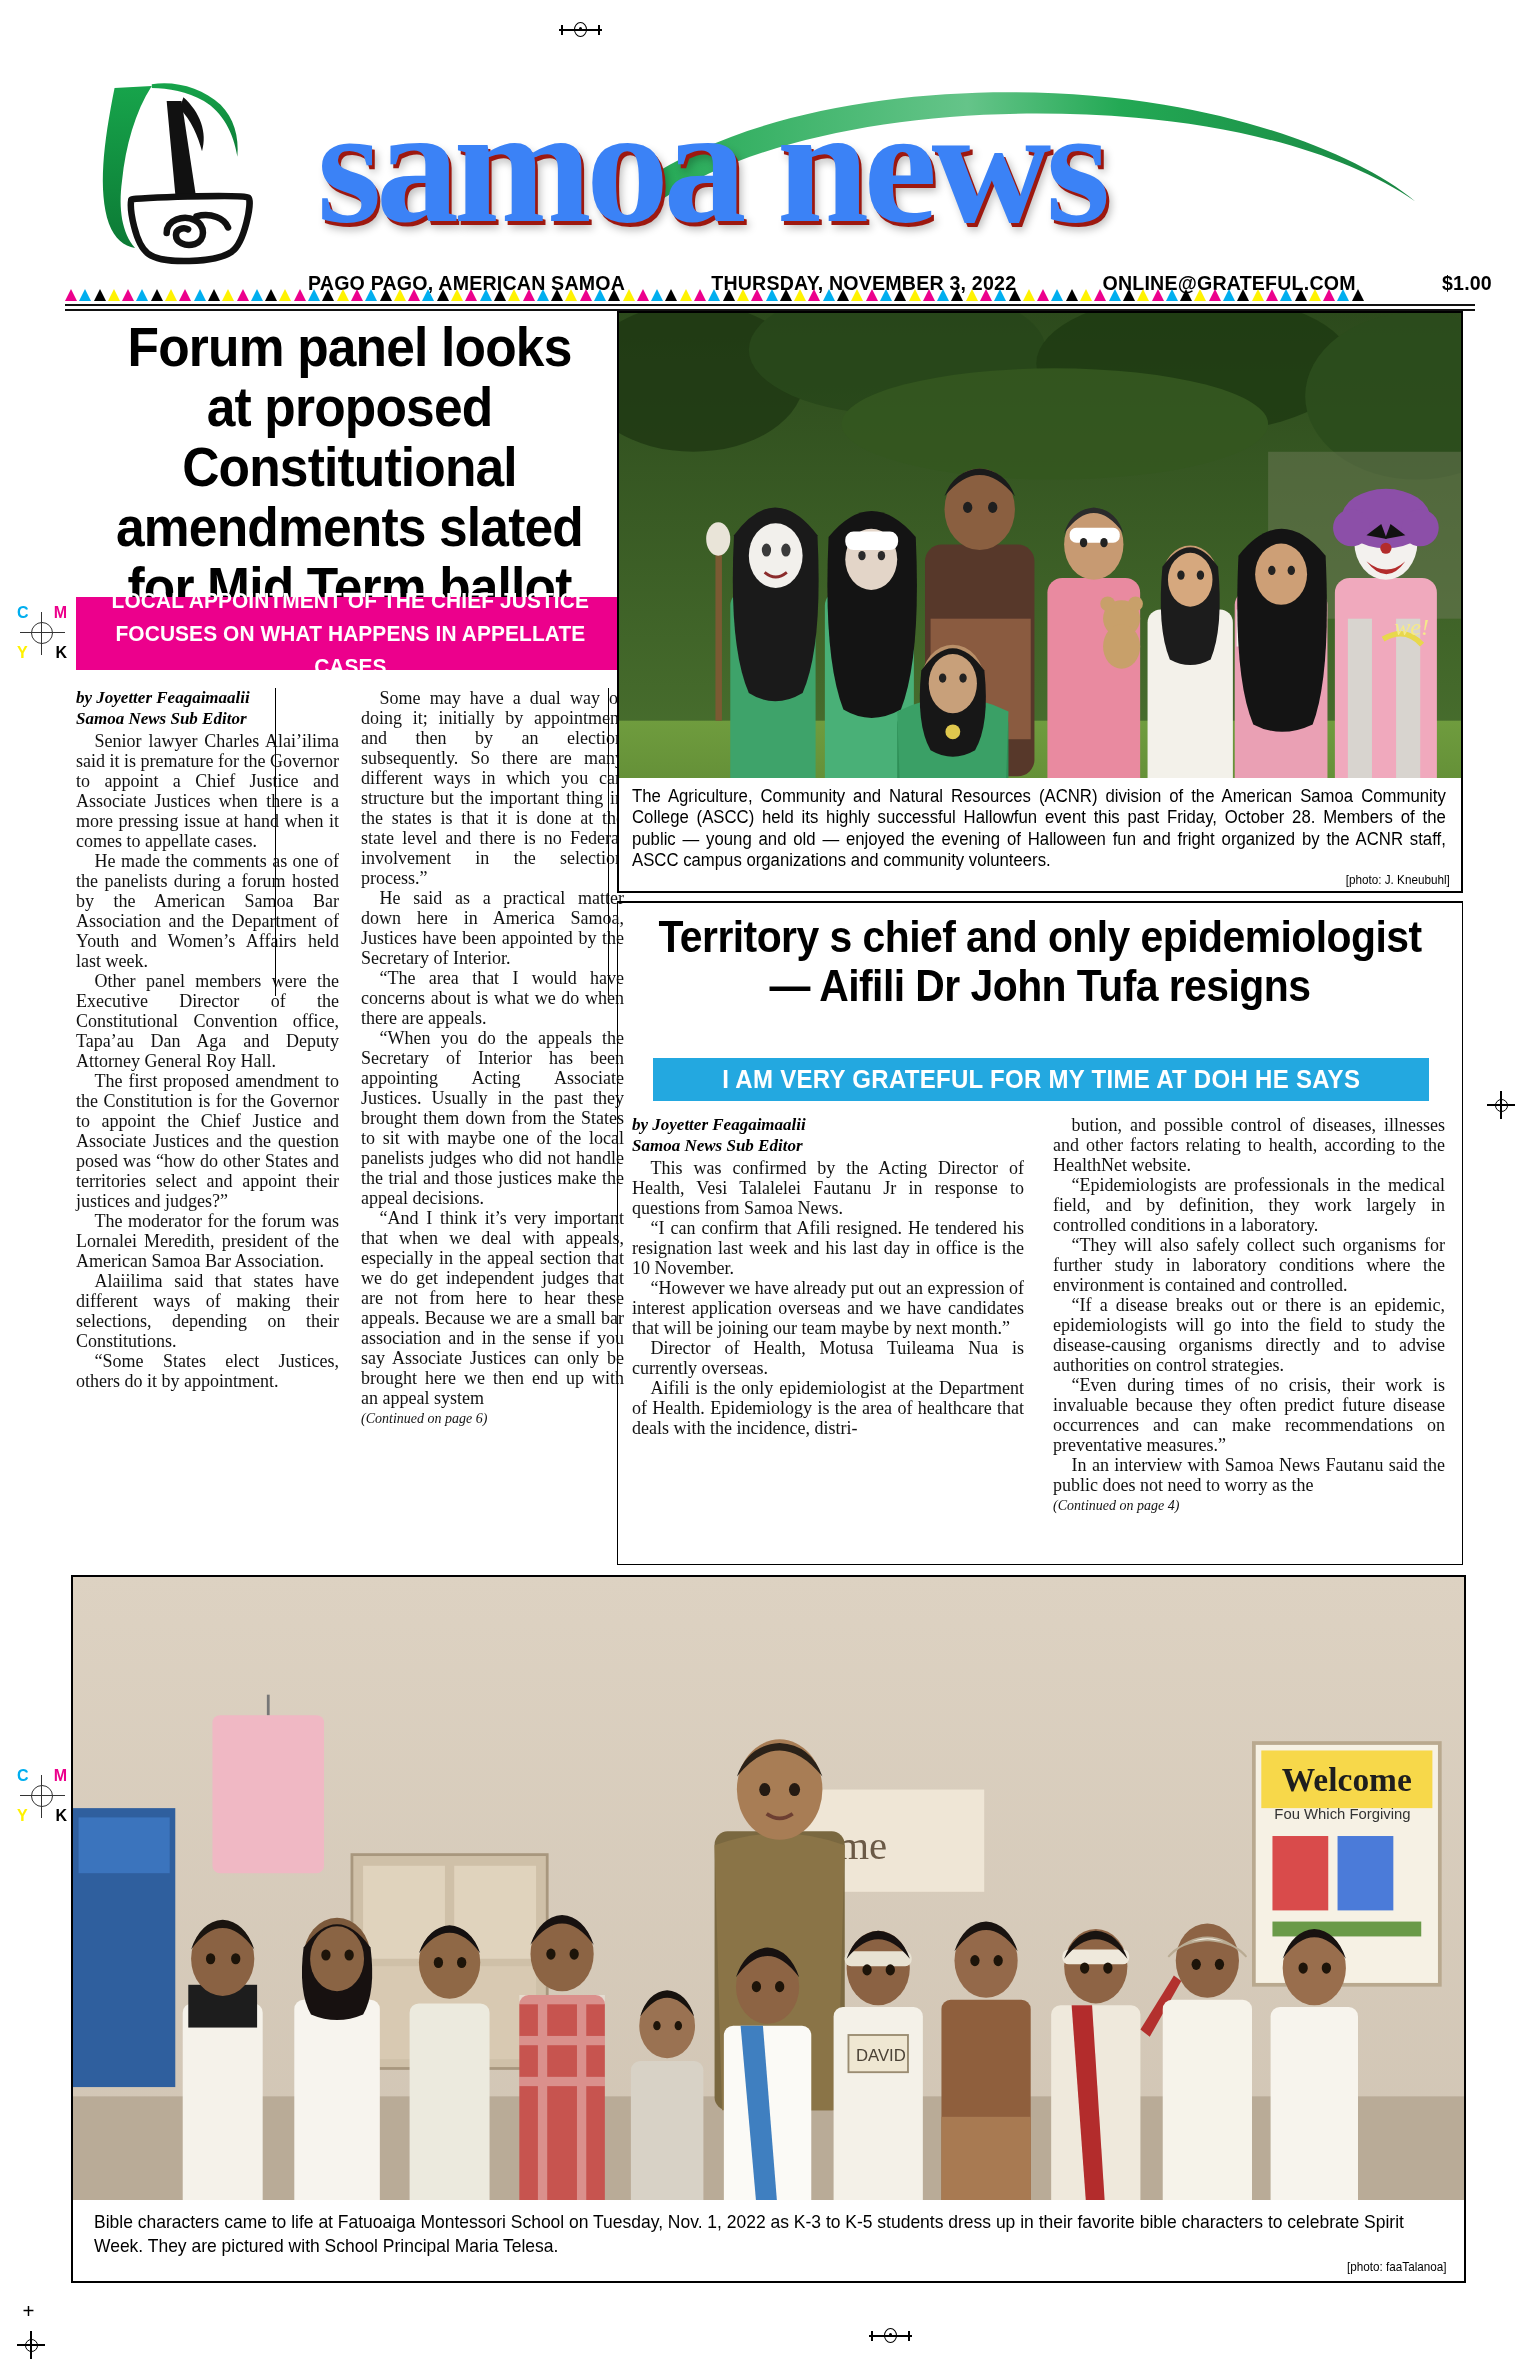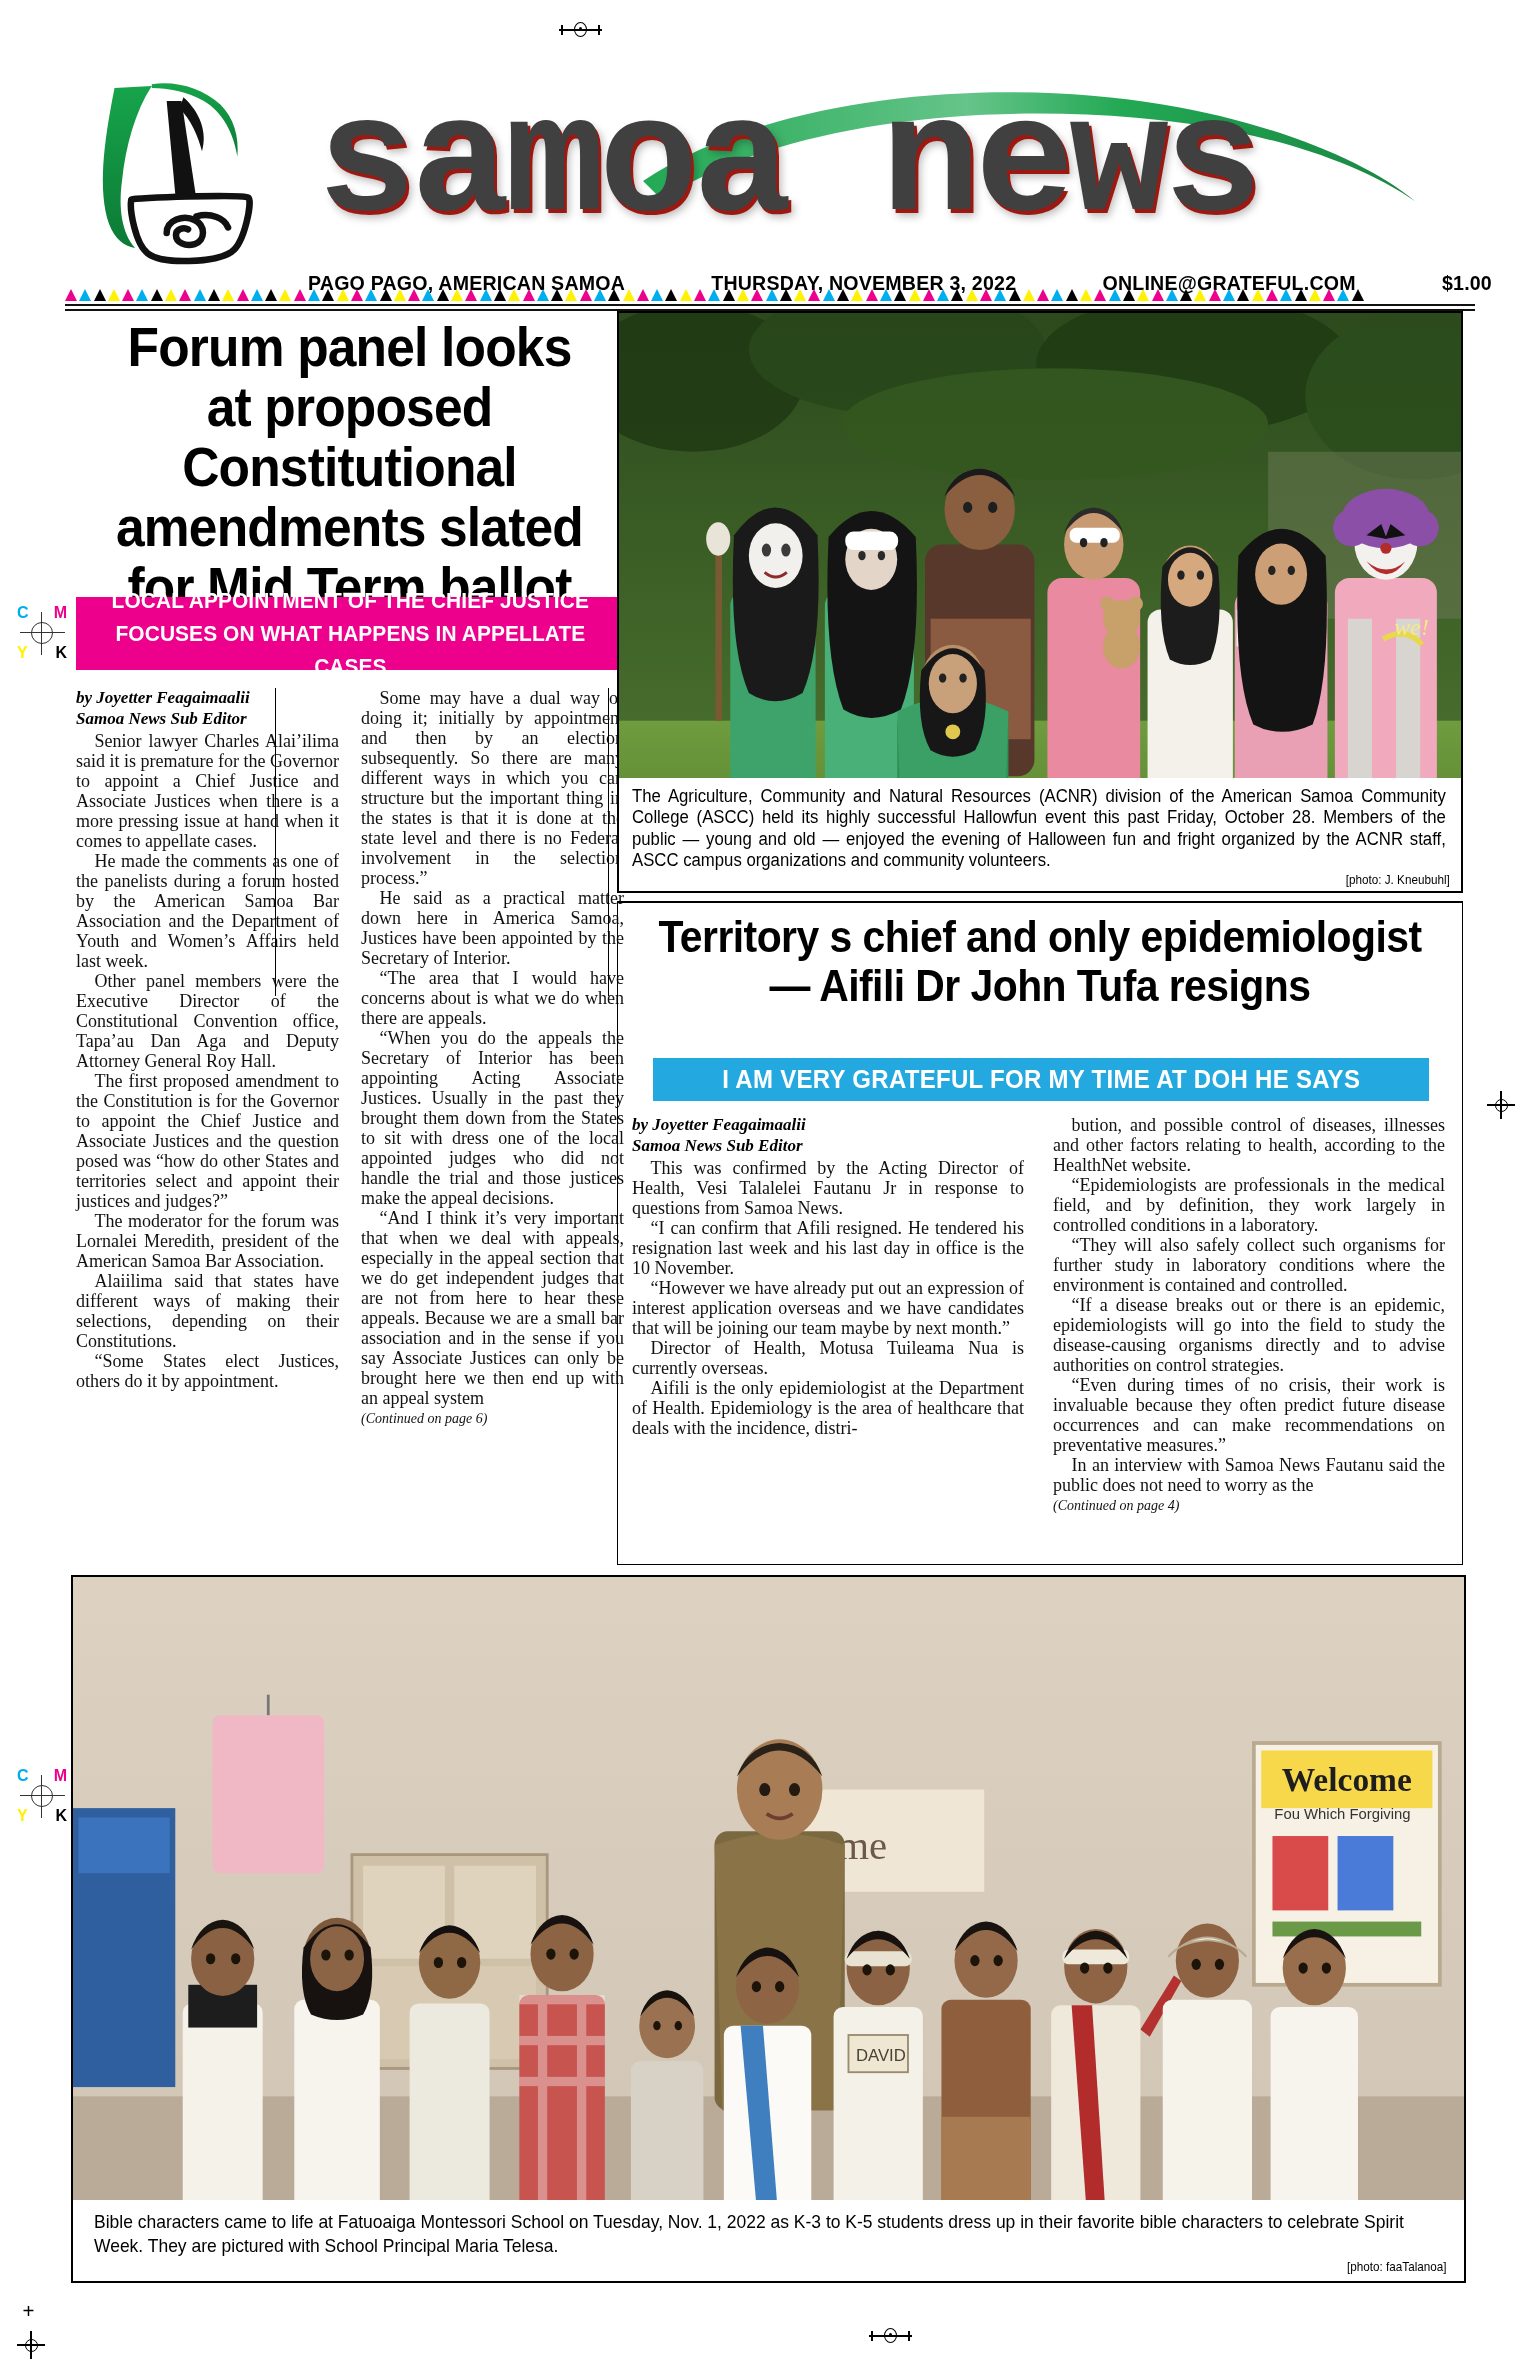--- a/index.html
+++ b/index.html
@@ -41,23 +41,23 @@
   .cmyk-reg .lc { position:absolute; left:0; top:0; color:#00AEEF; }
   .cmyk-reg .lm { position:absolute; right:0; top:0; color:#EC008C; }
   .cmyk-reg .ly { position:absolute; left:0; bottom:0; color:#FFF200; }
   .cmyk-reg .lk { position:absolute; right:0; bottom:0; color:#000; }
 
   
   .masthead { position:absolute; left:0; top:37px; width:1538px; height:242px; }
   .logo-svg { position:absolute; left:65px; top:23px; }
   .nameplate { position:absolute; left:317px; top:45px; width:1165px; height:177px; }
   .nameplate .word {
-    font-family:Liberation Mono, monospace;
+    font-family:Liberation Serif, serif;
     font-weight:bold; font-size:166px; letter-spacing:-5.6px;
-    color:#404040; line-height:166px;
+    color:#3b82f6; line-height:166px;
     -webkit-text-stroke: 0px;
     text-shadow: 2.8px 3.7px 0 #9d1810, 4.7px 6.5px 8.4px rgba(0,0,0,0.28);
     white-space:nowrap;
   }
   .dateline {
     position:absolute; left:308px; top:235px; width:1184px;
     font-family:"Liberation Sans", sans-serif;
     font-weight:bold; font-size:19.6px; letter-spacing:0.2px; color:#000;
     display:flex; justify-content:space-between; align-items:center;
   }
@@ -341,21 +341,21 @@
           <p>The moderator for the forum was Lornalei Meredith, president of the American Samoa Bar Association.</p>
           <p>Alaiilima said that states have different ways of making their selections, depending on their Constitutions.</p>
           <p>“Some States elect Justices, others do it by appointment.</p>
         </div>
     </div>
     <div class="col c2">
       <div class="bodytext" id="a1c2">
           <p>Some may have a dual way of doing it; initially by appointment and then by an election subsequently. So there are many different ways in which you can structure but the important thing in the states is that it is done at the state level and there is no Federal involvement in the selection process.”</p>
           <p>He said as a practical matter down here in America Samoa, Justices have been appointed by the Secretary of Interior.</p>
           <p>“The area that I would have concerns about is what we do when there are appeals.</p>
-          <p>“When you do the appeals the Secretary of Interior has been appointing Acting Associate Justices. Usually in the past they brought them down from the States to sit with dress one of the local appointed judges who did not handle the trial and those justices make the appeal decisions.</p>
+          <p>“When you do the appeals the Secretary of Interior has been appointing Acting Associate Justices. Usually in the past they brought them down from the States to sit with maybe one of the local panelists judges who did not handle the trial and those justices make the appeal decisions.</p>
           <p>“And I think it’s very important that when we deal with appeals, especially in the appeal section that we do get independent judges that are not from here to hear these appeals. Because we are a small bar association and in the sense if you say Associate Justices can only be brought here we then end up with an appeal system</p>
         </div>
       <div class="bodytext contd">(Continued on page 6)</div>
     </div>
   </div>
   <div class="vdiv" style="left:275px; top:688px; height:308px;"></div>
   <div class="vdiv" style="left:608px; top:688px; height:308px;"></div>
 
   <div class="photo1">
     <svg class="scene" viewBox="0 0 908 624" preserveAspectRatio="xMidYMid slice">

